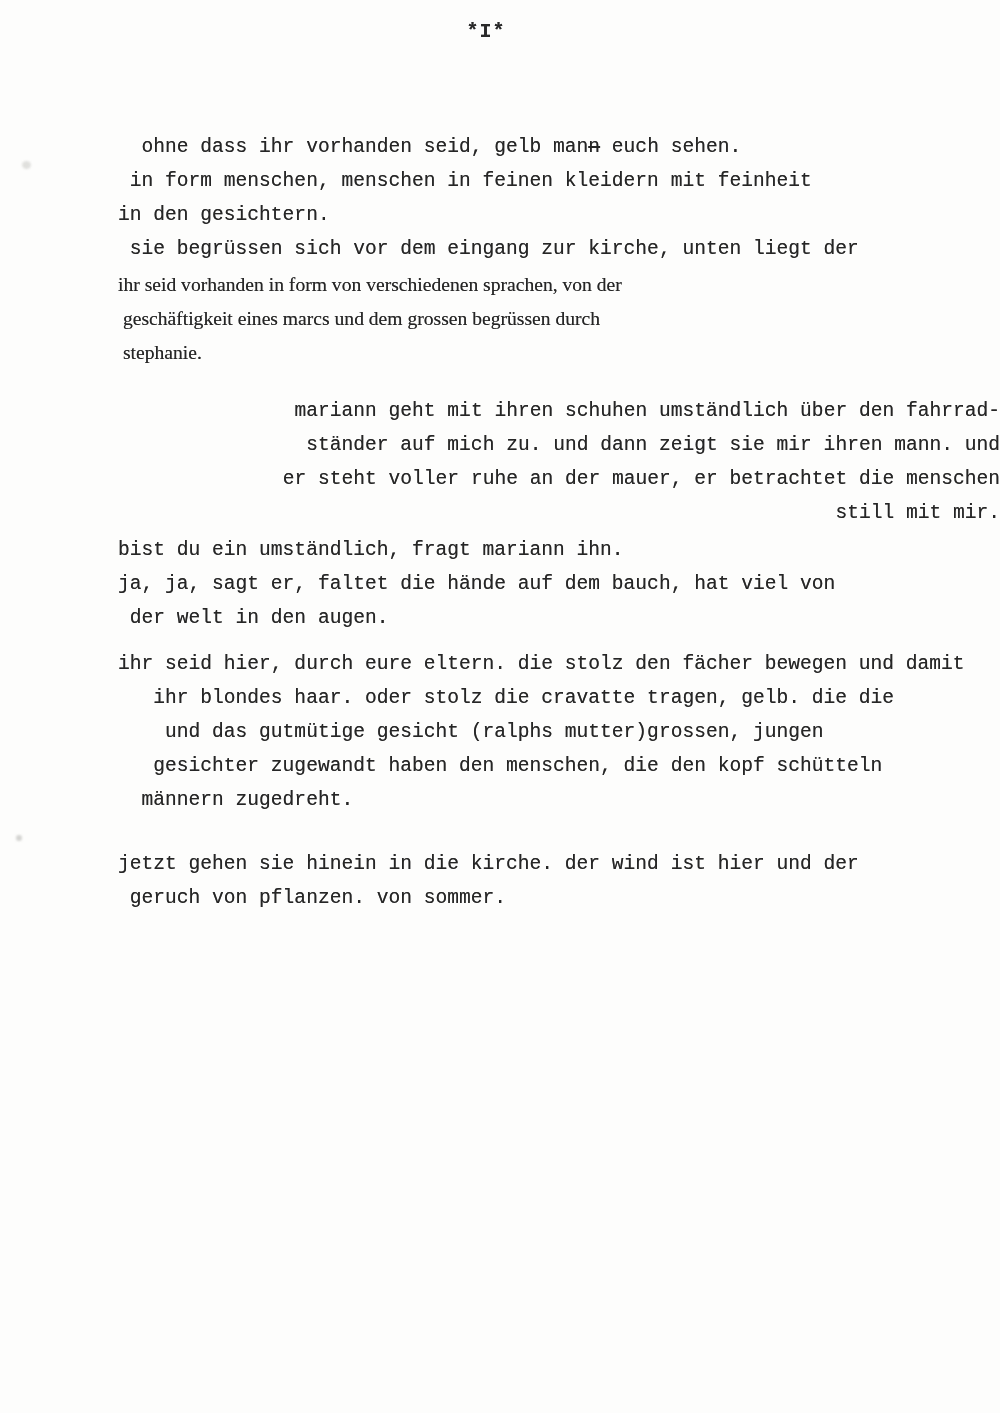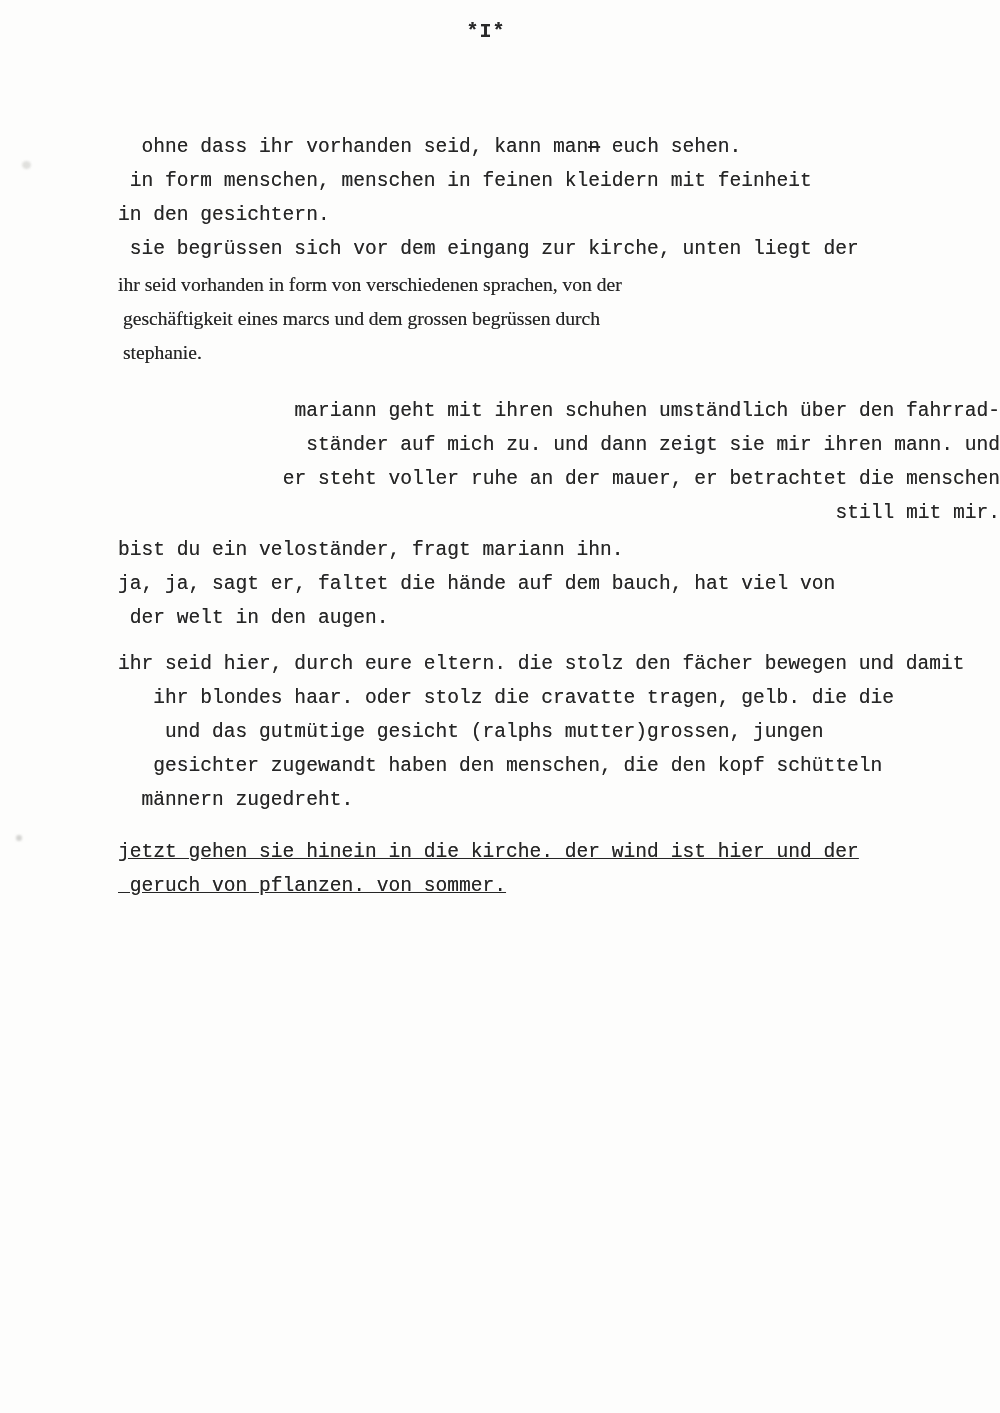--- a/index.html
+++ b/index.html
@@ -40,61 +40,61 @@
   }
   .struck {
     text-decoration: line-through;
     text-decoration-thickness: 1.5px;
   }
   .para { margin: 0; }
   .p2 { margin-top: 2px; font-family: Liberation Serif, serif; }
   .p3 { margin-top: 24px; text-align: right; }
   .p4 { margin-top: 3px; }
   .p6 { margin-top: 12px; }
-  .p7 { margin-top: 18px; text-decoration: underline; }
+  .p7 { margin-top: 30px; }
   .speck {
     position: absolute;
     border-radius: 50%;
     background: #d9d9d6;
     filter: blur(1px);
   }
   .speck-a { left: 22px; top: 161px; width: 9px; height: 8px; opacity: 0.8; }
   .speck-b { left: 16px; top: 835px; width: 6px; height: 6px; opacity: 0.9; background:#cfcfcc; }
 </style>
 </head>
 <body>
 
 <div class="page">
   <div class="speck speck-a"></div>
   <div class="speck speck-b"></div>
 
   <div class="title">*I*</div>
 
   <div class="body">
     <div class="para p0">
-        <div class="line"><span>  ohne dass ihr vorhanden seid, kann man</span><span class="struck">n</span><span> euch sehen.</span></div>
+        <div class="line"><span>  ohne dass ihr vorhanden seid, gelb man</span><span class="struck">n</span><span> euch sehen.</span></div>
         <div class="line"><span> in form menschen, menschen in feinen kleidern mit feinheit</span></div>
         <div class="line"><span>in den gesichtern.</span></div>
       </div>
     <div class="para p1">
         <div class="line"><span> sie begrüssen sich vor dem eingang zur kirche, unten liegt der</span></div>
       </div>
     <div class="para p2">
         <div class="line"><span>ihr seid vorhanden in form von verschiedenen sprachen, von der</span></div>
         <div class="line"><span> geschäftigkeit eines marcs und dem grossen begrüssen durch</span></div>
         <div class="line"><span> stephanie.</span></div>
       </div>
     <div class="para p3">
         <div class="line"><span> mariann geht mit ihren schuhen umständlich über den fahrrad-</span></div>
         <div class="line"><span> ständer auf mich zu. und dann zeigt sie mir ihren mann. und</span></div>
         <div class="line"><span>er steht voller ruhe an der mauer, er betrachtet die menschen</span></div>
         <div class="line"><span> still mit mir.</span></div>
       </div>
     <div class="para p4">
-        <div class="line"><span>bist du ein veloständer, fragt mariann ihn.</span></div>
+        <div class="line"><span>bist du ein umständlich, fragt mariann ihn.</span></div>
       </div>
     <div class="para p5">
         <div class="line"><span>ja, ja, sagt er, faltet die hände auf dem bauch, hat viel von</span></div>
         <div class="line"><span> der welt in den augen.</span></div>
       </div>
     <div class="para p6">
         <div class="line"><span>ihr seid hier, durch eure eltern. die stolz den fächer bewegen und damit</span></div>
         <div class="line"><span>   ihr blondes haar. oder stolz die cravatte tragen, gelb. die die</span></div>
         <div class="line"><span>    und das gutmütige gesicht (ralphs mutter)grossen, jungen</span></div>
         <div class="line"><span>   gesichter zugewandt haben den menschen, die den kopf schütteln</span></div>

